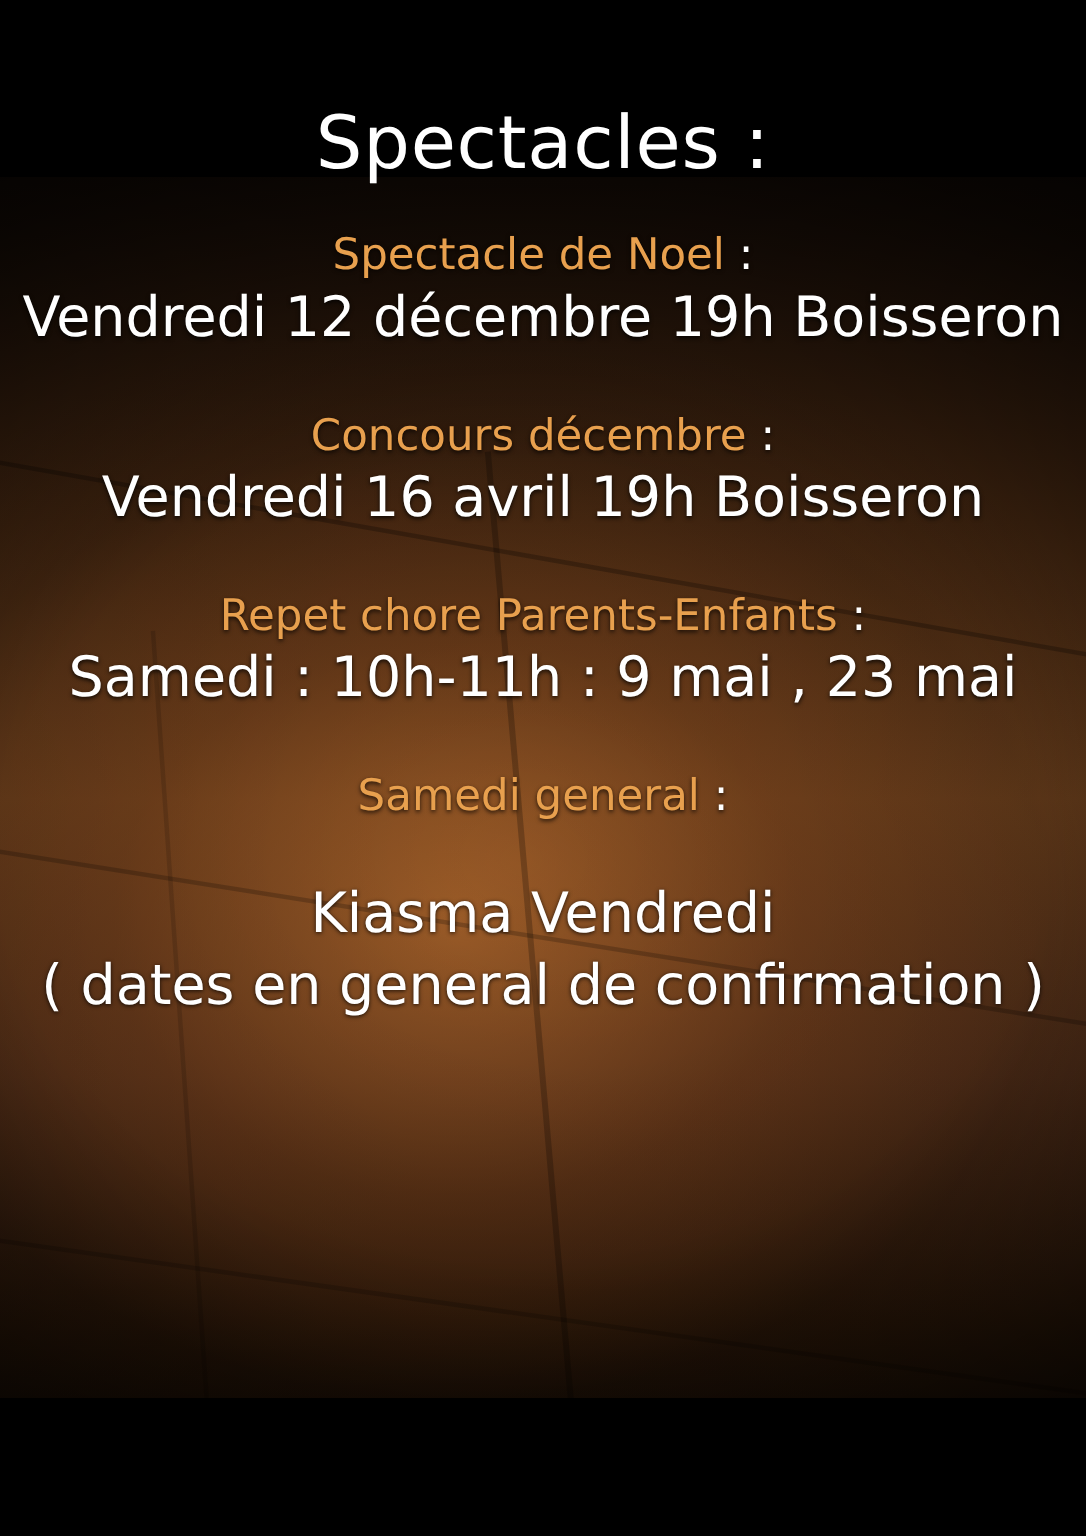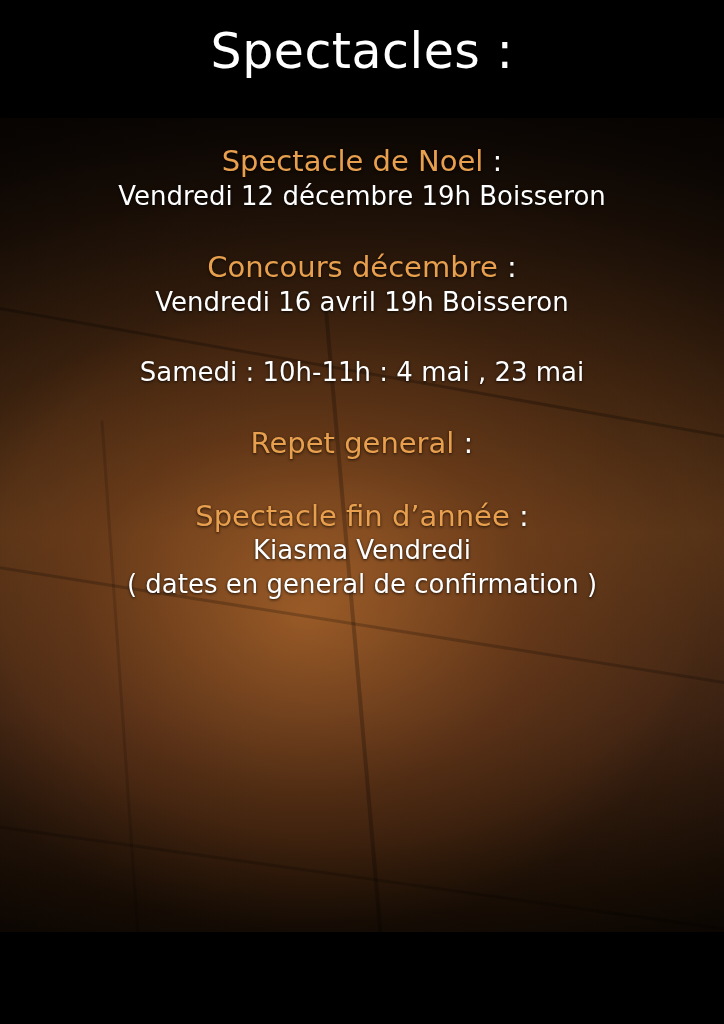--- a/index.html
+++ b/index.html
@@ -66,44 +66,44 @@
   .content {
     position: absolute;
     left: 0; top: 0;
     width: 724px;
     height: 1024px;
     text-align: center;
   }
 
   .title {
     margin: 0;
-    padding-top: 26px;
+    padding-top: 70px;
     font-size: 49px;
     font-weight: normal;
     color: #ffffff;
     letter-spacing: 0.5px;
     line-height: 1.05;
   }
 
   .block {
     margin-top: 36px;
   }
-  .block.first { margin-top: 66px; }
+  .block.first { margin-top: 30px; }
 
   .heading {
     font-size: 29px;
     color: #e8a04e;
     line-height: 1.25;
     text-shadow: 0 1px 3px rgba(0,0,0,0.75);
   }
   .heading .colon {
     color: #ffffff;
   }
   .line {
-    font-size: 26px;
+    font-size: 37px;
     color: #ffffff;
     line-height: 1.3;
     text-shadow: 0 1px 3px rgba(0,0,0,0.8);
   }
 </style>
 </head>
 <body>
 
 <div class="poster">
   <div class="bg-photo">
@@ -123,26 +123,26 @@
       <div class="heading"><span>Spectacle de Noel</span><span class="colon"> :</span></div>
       <div class="line">Vendredi 12 décembre 19h Boisseron</div>
     </div>
 
     <div class="block">
       <div class="heading"><span>Concours décembre</span><span class="colon"> :</span></div>
       <div class="line">Vendredi 16 avril 19h Boisseron</div>
     </div>
 
     <div class="block">
-      <div class="line">Samedi : 10h-11h :  4 mai  , 23 mai</div>
+      <div class="heading"><span>Repet chore Parents-Enfants</span><span class="colon"> :</span></div>
+      <div class="line">Samedi : 10h-11h :  9 mai  , 23 mai</div>
     </div>
 
     <div class="block">
-      <div class="heading"><span>Repet general</span><span class="colon"> :</span></div>
+      <div class="heading"><span>Samedi general</span><span class="colon"> :</span></div>
     </div>
 
     <div class="block">
-      <div class="heading"><span>Spectacle fin d’année</span><span class="colon"> :</span></div>
       <div class="line">Kiasma Vendredi</div>
       <div class="line">( dates en general de confirmation )</div>
     </div>
   </div>
 </div>
 
 </body></html>

